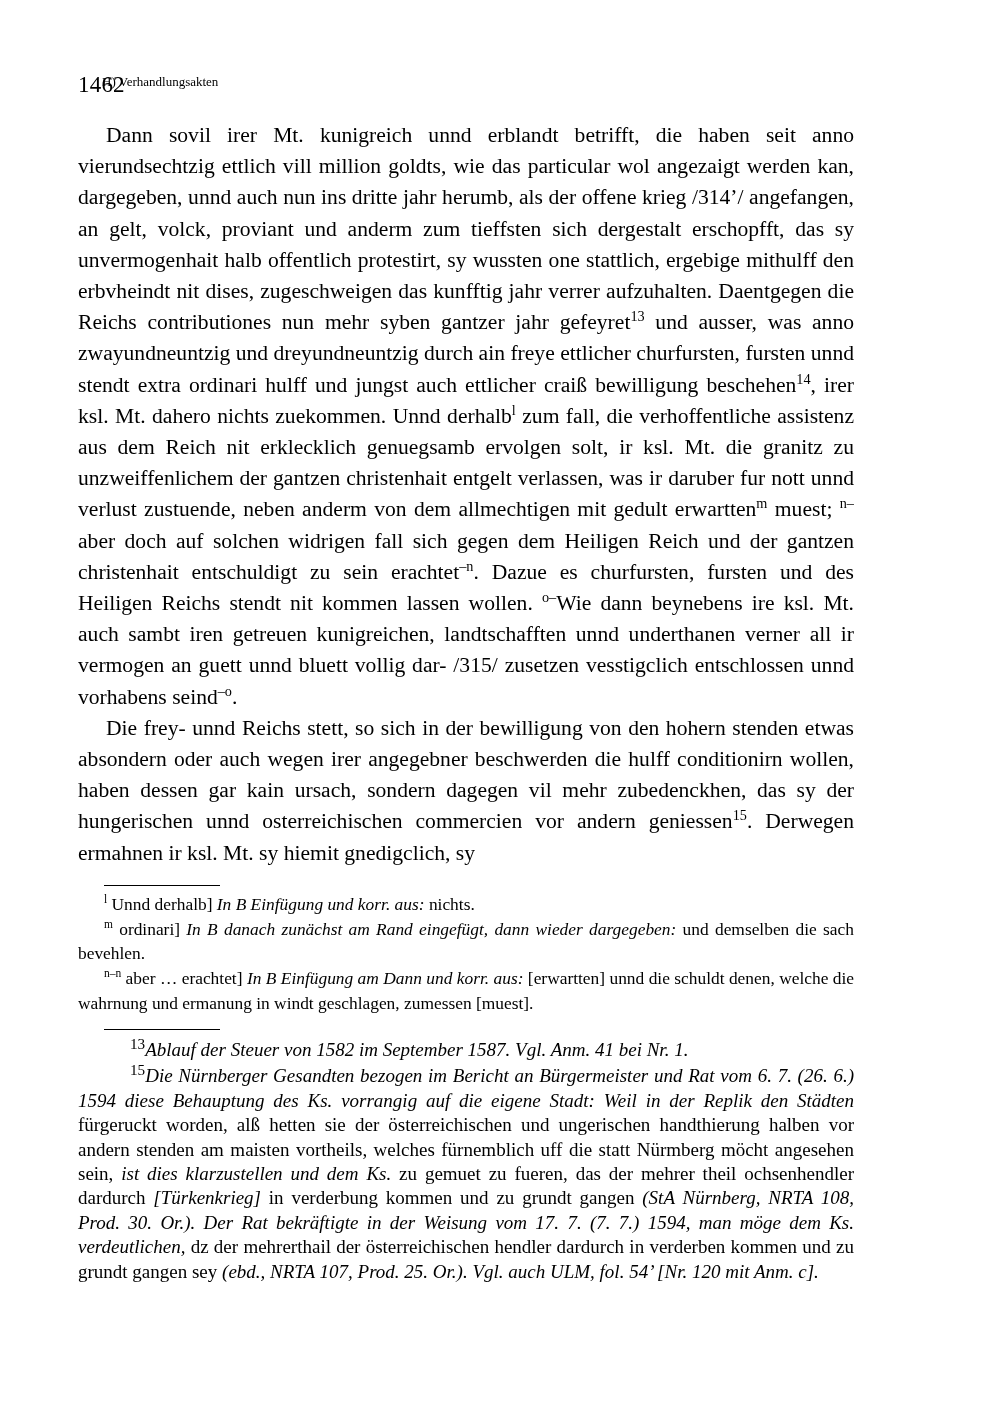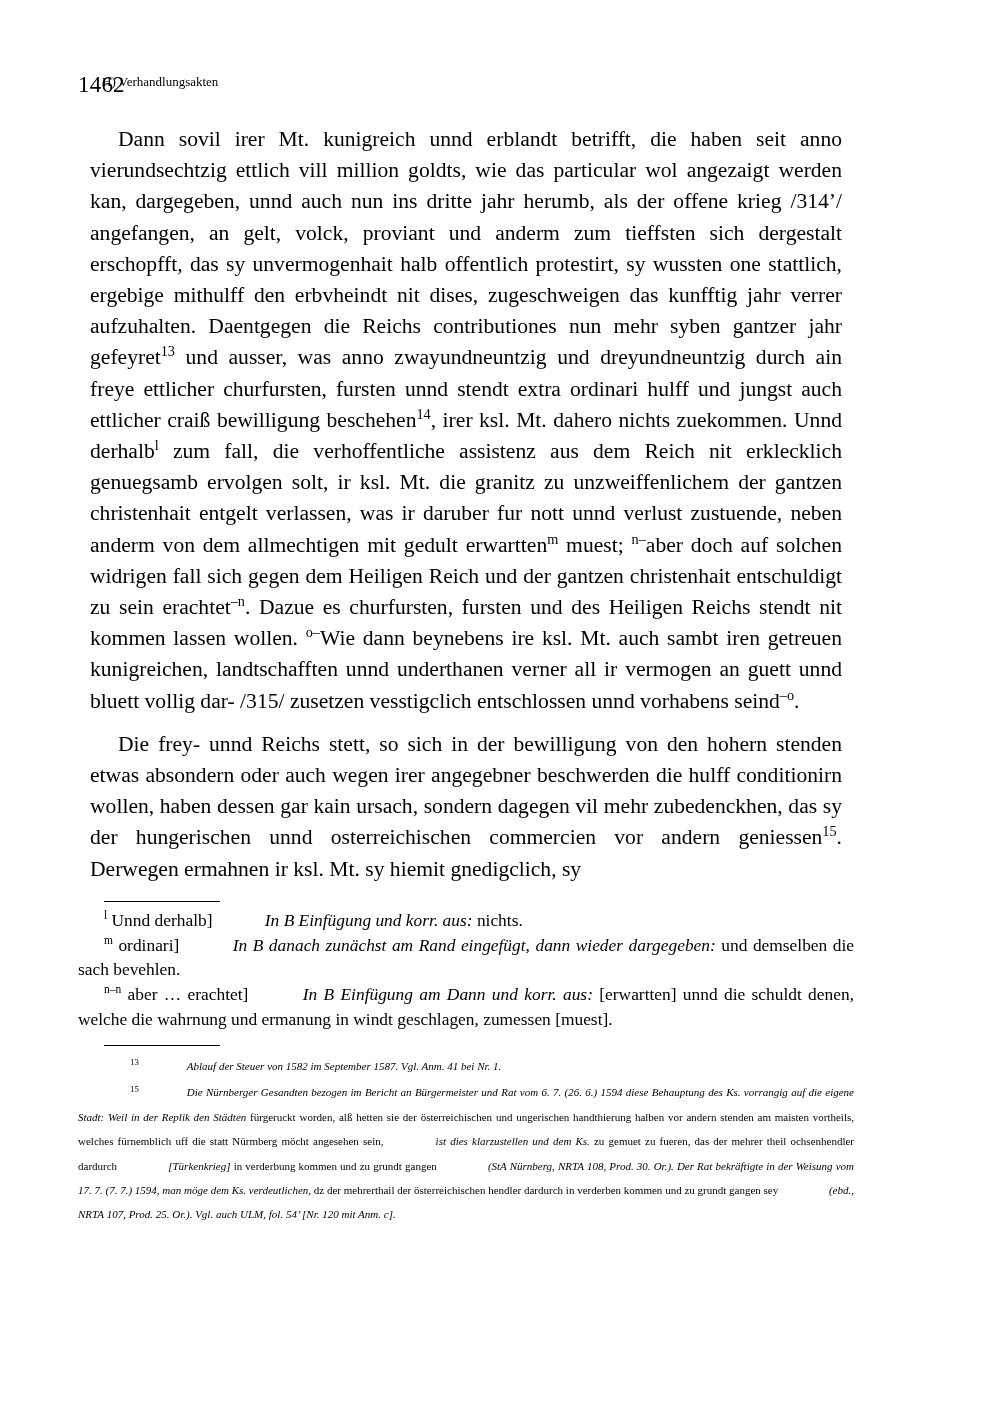--- a/index.html
+++ b/index.html
@@ -51,21 +51,21 @@
   }
   
   .body-text {
     font-size: 21.6px;
     line-height: 31.2px;
     text-align: justify;
     text-justify: inter-word;
     hyphens: manual;
   }
   .body-text p {
-    margin: 12px;
+    margin: 0;
     text-indent: 28px;
   }
   sup {
     font-size: 0.66em;
     vertical-align: super;
     line-height: 0;
   }
   .sup-letter {
     font-size: 0.66em;
     vertical-align: super;
@@ -82,30 +82,29 @@
     font-size: 17.4px;
     line-height: 24.2px;
     text-align: justify;
   }
   .apparatus p {
     margin: 0 0 1px 0;
     text-indent: 26px;
   }
   .apparatus i, .notes i {
     font-style: italic;
-    margin-left: 48px;
   }
   .rule2 {
     border: none;
     border-top: 1px solid #000;
     width: 116px;
     margin: 14px 0 8px 26px;
   }
   .notes {
-    font-size: 11px;
+    font-size: 19px;
     line-height: 24.4px;
     text-align: justify;
   }
   .notes .note {
     margin: 0 0 2px 0;
     padding-left: 0;
     text-indent: 26px;
   }
   .notes .note .num {
     display: inline-block;

